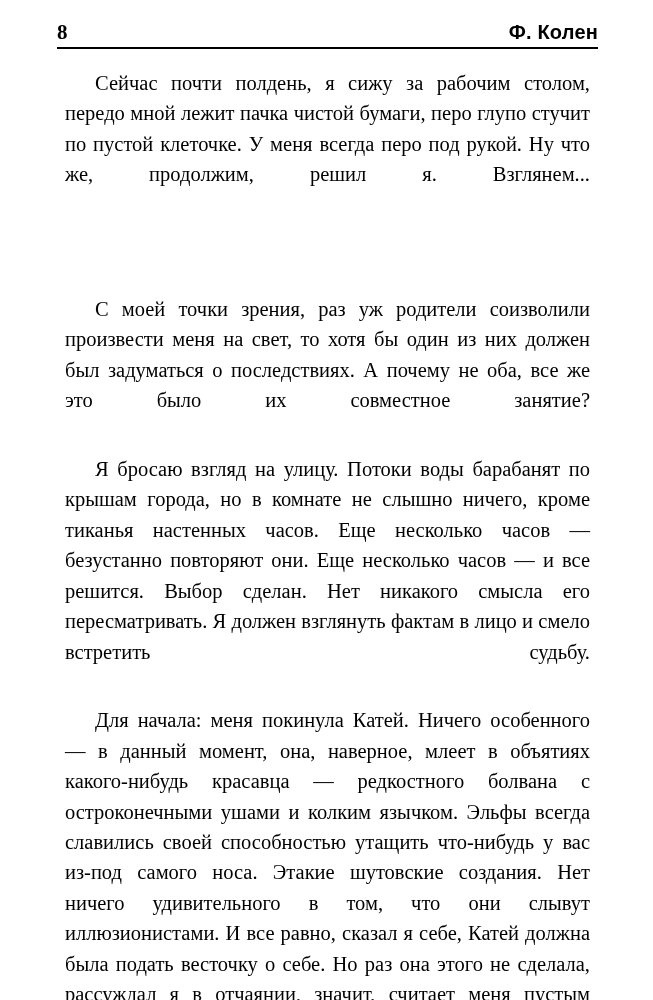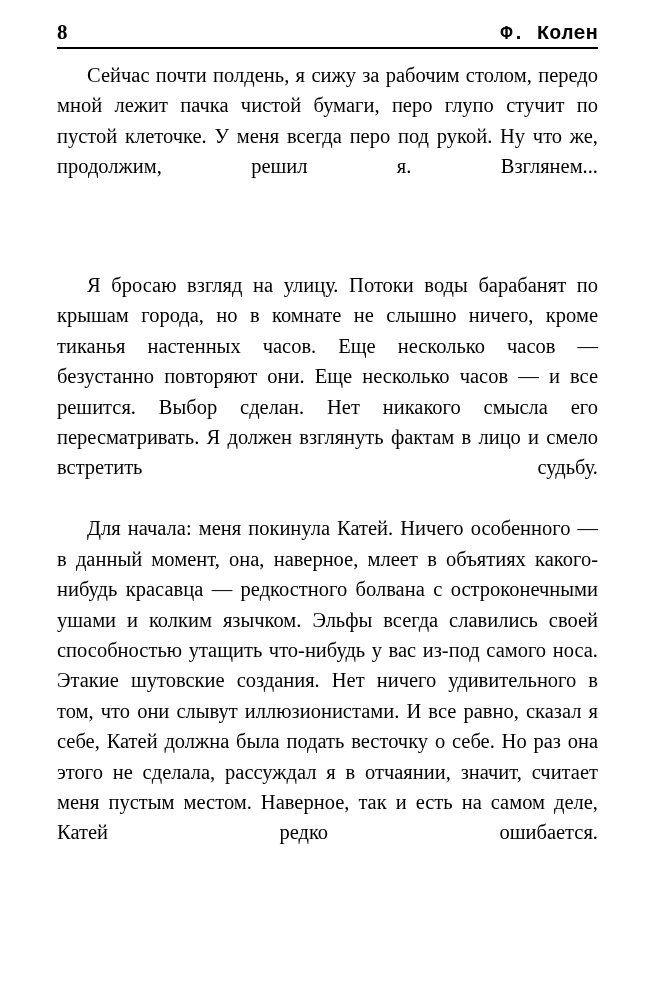--- a/index.html
+++ b/index.html
@@ -41,21 +41,21 @@
     height: 26px;
   }
   .page-number {
     font-family: "Liberation Serif", "DejaVu Serif", serif;
     font-weight: bold;
     font-size: 21px;
     line-height: 24px;
     letter-spacing: 0px;
   }
   .header-title {
-    font-family: Liberation Mono, monospace;
+    font-family: Liberation Sans, sans-serif;
     font-weight: bold;
     font-size: 20px;
     line-height: 24px;
     letter-spacing: 0.2px;
   }
   .header-rule {
     position: absolute;
     left: 0;
     top: 27px;
     width: 541px;
@@ -69,21 +69,21 @@
     left: 57px;
     top: 60px;
     width: 541px;
   }
 
   .block {
     margin: 0;
   }
 
   p.para {
-    margin: 0;
+    margin: 8px;
     text-align: justify;
     text-justify: inter-word;
     font-size: 20.5px;
     line-height: 30.4px;
     text-indent: 30px;
     hyphens: none;
     word-spacing: 0px;
   }
 
   
@@ -113,20 +113,21 @@
 
   <div class="body-text">
 
     <div class="block">
       <p class="para">Сейчас почти полдень, я сижу за рабочим столом, передо мной лежит пачка чистой бумаги, перо глупо стучит по пустой клеточке. У меня всегда перо под рукой. Ну что же, продолжим, решил я. Взглянем...</p>
     </div>
 
     <div class="gap"></div>
 
     <div class="block">
+      <p class="para">С моей точки зрения, раз уж родители соизволили произвести меня на свет, то хотя бы один из них должен был задуматься о последствиях. А почему не оба, все же это было их совместное занятие?</p>
       <p class="para">Я бросаю взгляд на улицу. Потоки воды барабанят по крышам города, но в комнате не слышно ничего, кроме тиканья настенных часов. Еще несколько часов — безустанно повторяют они. Еще несколько часов — и все решится. Выбор сделан. Нет никакого смысла его пересматривать. Я должен взглянуть фактам в лицо и смело встретить судьбу.</p>
       <p class="para">Для начала: меня покинула Катей. Ничего особенного — в данный момент, она, наверное, млеет в объятиях какого-нибудь красавца — редкостного болвана с остроконечными ушами и колким язычком. Эльфы всегда славились своей способностью утащить что-нибудь у вас из-под самого носа. Этакие шутовские создания. Нет ничего удивительного в том, что они слывут иллюзионистами. И все равно, сказал я себе, Катей должна была подать весточку о себе. Но раз она этого не сделала, рассуждал я в отчаянии, значит, считает меня пустым местом. Наверное, так и есть на самом деле, Катей редко ошибается.</p>
 
     </div>
 
   </div>
 
 </div>
 
 </body></html>

